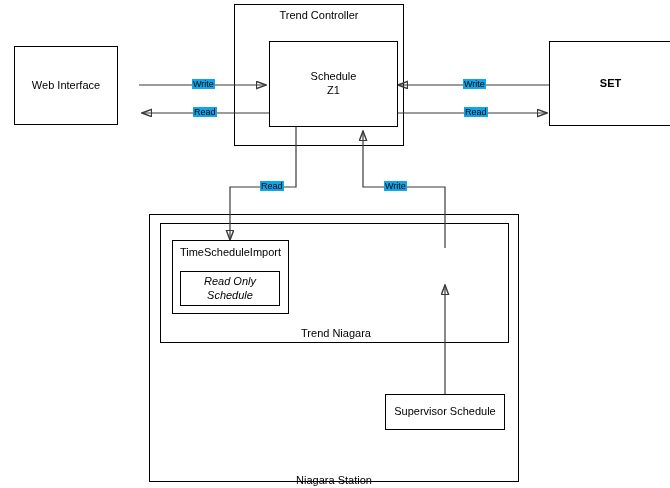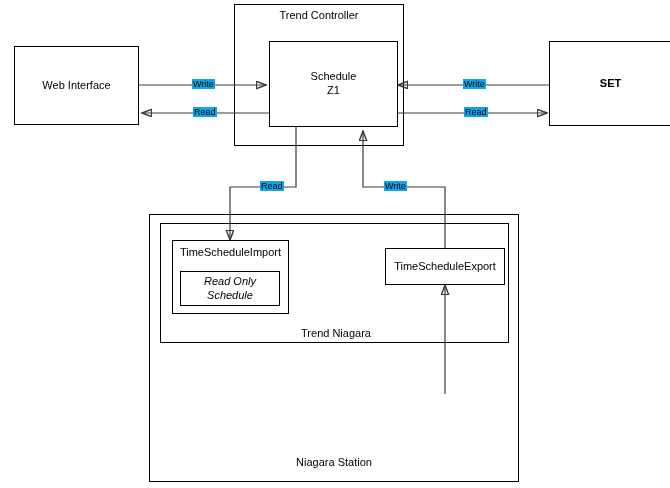--- a/index.html
+++ b/index.html
@@ -69,21 +69,21 @@
 </style>
 </head>
 <body>
 
 <div id="canvas">
 
   <div class="container-box" style="left:226px; top:4px; width:170px; height:142px;"></div>
   <div class="container-label" style="left:226px; top:9px; width:170px;">Trend Controller</div>
 
   <div class="container-box" style="left:141px; top:214px; width:370px; height:268px;"></div>
-  <div class="container-label" style="left:141px; top:456px; width:370px;">Niagara Station</div>
+  <div class="container-label" style="left:141px; top:474px; width:370px;">Niagara Station</div>
 
   <div class="container-box" style="left:152px; top:223px; width:349px; height:120px;"></div>
   <div class="container-label" style="left:248px; top:327px; width:160px;">Trend Niagara</div>
 
   <svg class="wires" viewBox="0 0 670 488">
     <defs>
       <marker id="arrow" markerWidth="9" markerHeight="9" refX="8" refY="3" orient="auto" markerUnits="strokeWidth">
         <path d="M0,0 L8,3 L0,6 z" fill="#3a3a3a" stroke="none"></path>
       </marker>
     </defs>
@@ -96,36 +96,36 @@
 
     <line x1="388" y1="113" x2="539" y2="113" marker-end="url(#arrow)"></line>
 
     <path d="M288,127 L288,187 L222,187 L222,240" marker-end="url(#arrow)"></path>
 
     <path d="M437,248 L437,187 L355,187 L355,131" marker-end="url(#arrow)"></path>
 
     <line x1="437" y1="394" x2="437" y2="285" marker-end="url(#arrow)"></line>
   </svg>
 
-  <div class="box" style="left:6px; top:46px; width:125px; height:79px;">Web Interface</div>
+  <div class="box" style="left:6px; top:46px; width:104px; height:79px;">Web Interface</div>
 
   <div class="box" style="left:261px; top:41px; width:129px; height:86px;">Schedule
 Z1</div>
 
   <div class="box" style="left:541px; top:41px; width:123px; height:85px;font-weight:bold;">SET</div>
 
   <div class="box" style="left:164px; top:240px; width:117px; height:74px; align-items:flex-start; padding-top:5px;">
     <span>TimeScheduleImport</span>
   </div>
 
   <div class="box" style="left:172px; top:271px; width:100px; height:35px;font-style:italic;">Read Only
 Schedule</div>
 
-  <div class="box" style="left:377px; top:248px; width:120px; height:37px;">TimeScheduleExport</div>
 
+  <div class="box" style="left:377px; top:394px; width:120px; height:36px;">Supervisor Schedule</div>
 
   <div class="edge-label" style="left:184px; top:79px;">Write</div>
   <div class="edge-label" style="left:185px; top:107px;">Read</div>
   <div class="edge-label" style="left:455px; top:79px;">Write</div>
   <div class="edge-label" style="left:456px; top:107px;">Read</div>
   <div class="edge-label" style="left:252px; top:181px;">Read</div>
   <div class="edge-label" style="left:376px; top:181px;">Write</div>
 
 </div>
 

